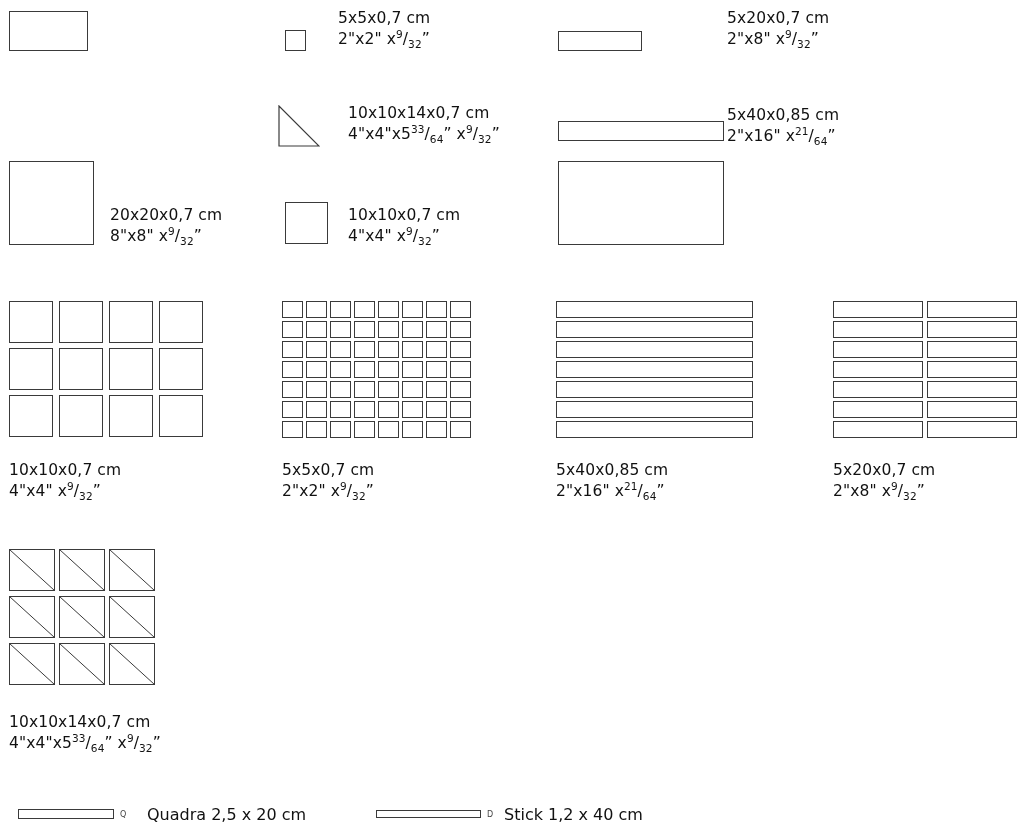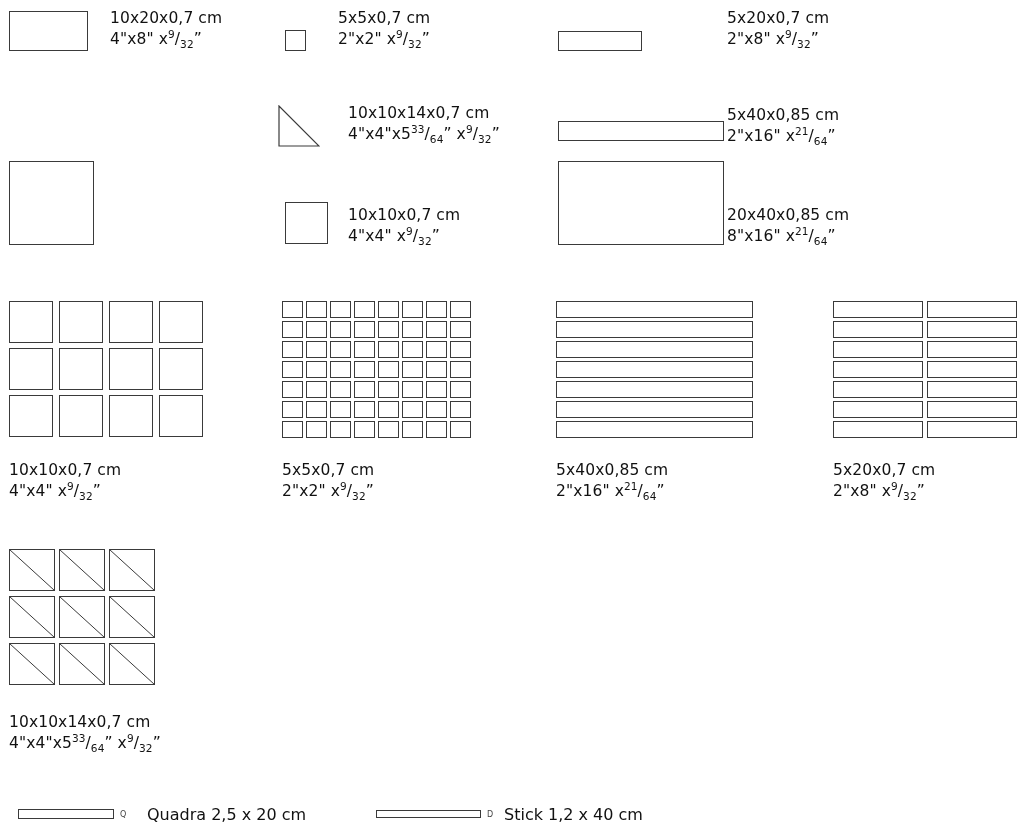--- a/index.html
+++ b/index.html
@@ -65,24 +65,20 @@
     color: #444444;
     white-space: nowrap;
   }
 </style>
 </head>
 <body>
 
 <div class="page">
 
   <div class="tile abs" style="left:9px; top:11px; width:79px; height:40px;"></div>
-  <div class="label abs" style="left:110px; top:8px;">
-    <span class="ln">10x20x0,7 cm</span>
-    <span class="ln"><span>4"x8" x</span><span class="frac"><sup>9</sup>/<sub>32</sub></span><span>”</span></span>
-  </div>
 
   <div class="tile abs" style="left:285px; top:30px; width:21px; height:21px;"></div>
   <div class="label abs" style="left:338px; top:8px;">
     <span class="ln">5x5x0,7 cm</span>
     <span class="ln"><span>2"x2" x</span><span class="frac"><sup>9</sup>/<sub>32</sub></span><span>”</span></span>
   </div>
 
   <div class="tile abs" style="left:558px; top:31px; width:84px; height:20px;"></div>
   <div class="label abs" style="left:727px; top:8px;">
     <span class="ln">5x20x0,7 cm</span>
@@ -99,32 +95,32 @@
     <span class="ln"><span>4"x4"x5</span><span class="frac"><sup>33</sup>/<sub>64</sub></span><span>” x</span><span class="frac"><sup>9</sup>/<sub>32</sub></span><span>”</span></span>
   </div>
 
   <div class="tile abs" style="left:558px; top:121px; width:166px; height:20px;"></div>
   <div class="label abs" style="left:727px; top:105px;">
     <span class="ln">5x40x0,85 cm</span>
     <span class="ln"><span>2"x16" x</span><span class="frac"><sup>21</sup>/<sub>64</sub></span><span>”</span></span>
   </div>
 
   <div class="tile abs" style="left:9px; top:161px; width:85px; height:84px;"></div>
+  <div class="label abs" style="left:110px; top:205px;">
+    <span class="ln">20x20x0,7 cm</span>
+    <span class="ln"><span>8"x8" x</span><span class="frac"><sup>9</sup>/<sub>32</sub></span><span>”</span></span>
+  </div>
 
   <div class="tile abs" style="left:285px; top:202px; width:43px; height:42px;"></div>
   <div class="label abs" style="left:348px; top:205px;">
     <span class="ln">10x10x0,7 cm</span>
     <span class="ln"><span>4"x4" x</span><span class="frac"><sup>9</sup>/<sub>32</sub></span><span>”</span></span>
   </div>
 
   <div class="tile abs" style="left:558px; top:161px; width:166px; height:84px;"></div>
-  <div class="label abs" style="left:727px; top:205px;">
-    <span class="ln">20x40x0,85 cm</span>
-    <span class="ln"><span>8"x16" x</span><span class="frac"><sup>21</sup>/<sub>64</sub></span><span>”</span></span>
-  </div>
 
   <div class="grid" id="mesh-10x10" style="left:9px; top:301px; width:198px; height:138px;">
       <div class="tile" style="left: 0px; top: 0px; width: 44px; height: 42px;"></div>
       <div class="tile" style="left: 50px; top: 0px; width: 44px; height: 42px;"></div>
       <div class="tile" style="left: 100px; top: 0px; width: 44px; height: 42px;"></div>
       <div class="tile" style="left: 150px; top: 0px; width: 44px; height: 42px;"></div>
       <div class="tile" style="left: 0px; top: 47px; width: 44px; height: 42px;"></div>
       <div class="tile" style="left: 50px; top: 47px; width: 44px; height: 42px;"></div>
       <div class="tile" style="left: 100px; top: 47px; width: 44px; height: 42px;"></div>
       <div class="tile" style="left: 150px; top: 47px; width: 44px; height: 42px;"></div>

